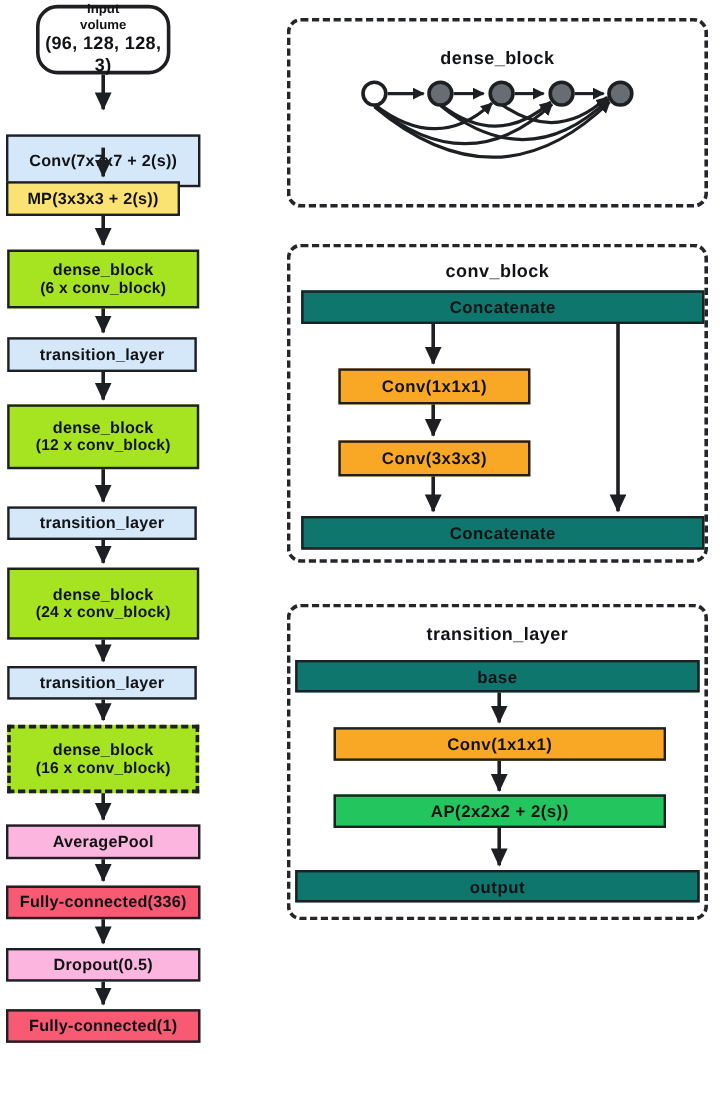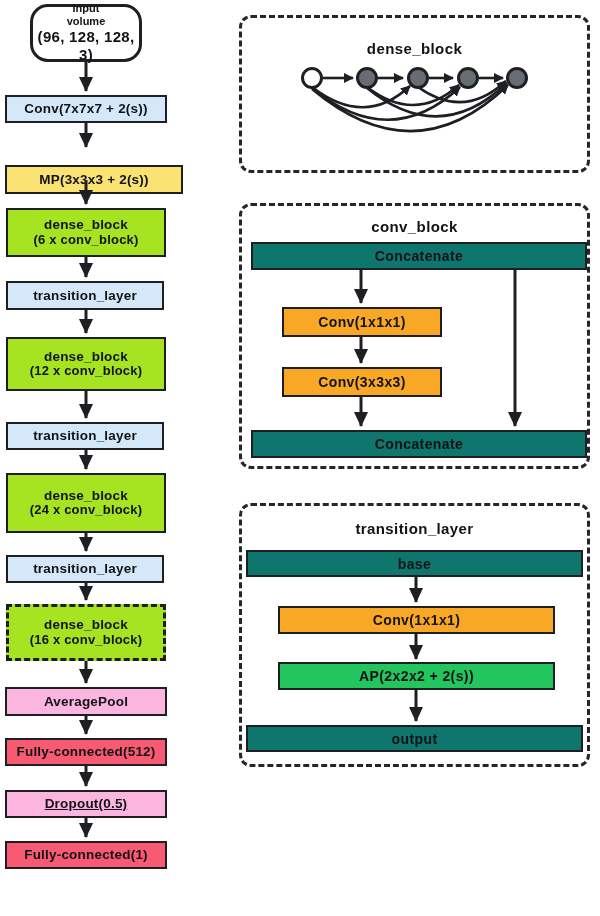--- a/index.html
+++ b/index.html
@@ -117,25 +117,25 @@
       </g>
     </g>
   </svg>
 
   <div class="input-node" style="left:30px;top:4px;width:112px;height:58px;">
     <span class="l1">Input</span>
     <span class="l1">volume</span>
     <span class="l3">(96, 128, 128, 3)</span>
   </div>
 
-  <div class="lbox blue" style="left:5px;top:95px;width:162px;height:28px;">
+  <div class="lbox blue" style="left:5px;top:112px;width:162px;height:44px;">
     <span>Conv(7x7x7 + 2(s))</span>
   </div>
 
-  <div class="lbox yellow" style="left:5px;top:165px;width:178px;height:29px;">
+  <div class="lbox yellow" style="left:5px;top:151px;width:145px;height:29px;">
     <span>MP(3x3x3 + 2(s))</span>
   </div>
 
   <div class="lbox green dense2line" style="left:6px;top:208px;width:160px;height:49px;">
     <span>dense_block</span>
     <span class="sub">(6 x conv_block)</span>
   </div>
 
   <div class="lbox blue" style="left:6px;top:281px;width:158px;height:29px;">
     <span>transition_layer</span>
@@ -162,24 +162,24 @@
   <div class="lbox green dashed dense2line" style="left:6px;top:604px;width:160px;height:57px;">
     <span>dense_block</span>
     <span class="sub">(16 x conv_block)</span>
   </div>
 
   <div class="lbox pink" style="left:5px;top:687px;width:162px;height:29px;">
     <span>AveragePool</span>
   </div>
 
   <div class="lbox red" style="left:5px;top:738px;width:162px;height:28px;">
-    <span>Fully-connected(512)</span>
-  </div>
-
-  <div class="lbox pink" style="left:5px;top:790px;width:162px;height:28px;text-decoration:underline;">
+    <span>Fully-connected(336)</span>
+  </div>
+
+  <div class="lbox pink" style="left:5px;top:790px;width:162px;height:28px;">
     <span>Dropout(0.5)</span>
   </div>
 
   <div class="lbox red" style="left:5px;top:841px;width:162px;height:28px;">
     <span>Fully-connected(1)</span>
   </div>
 
   <div class="panel" style="left:239px;top:15px;width:351px;height:158px;">
     <div class="panel-title" style="top:22px;">dense_block</div>
   </div>

